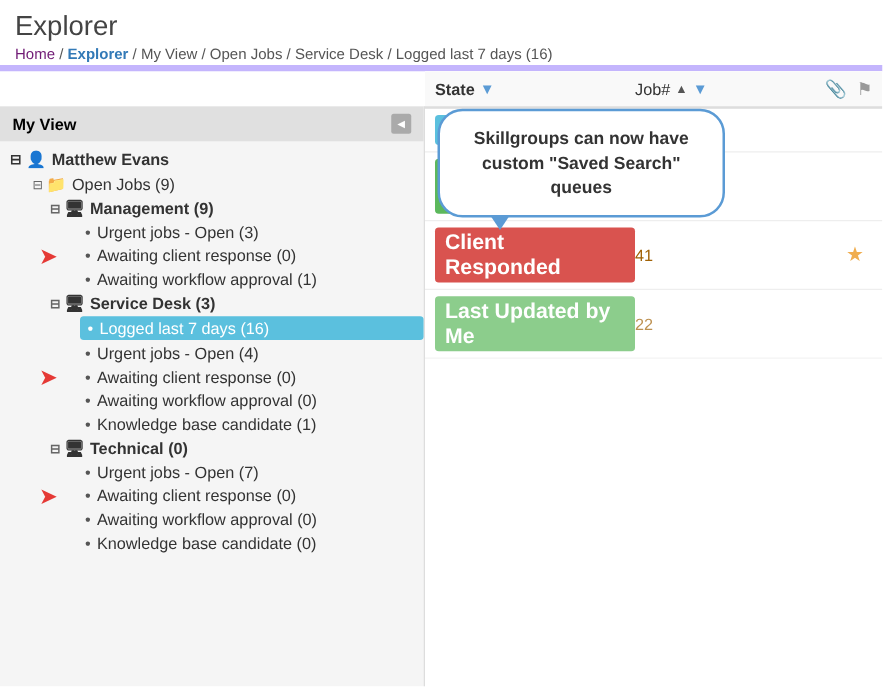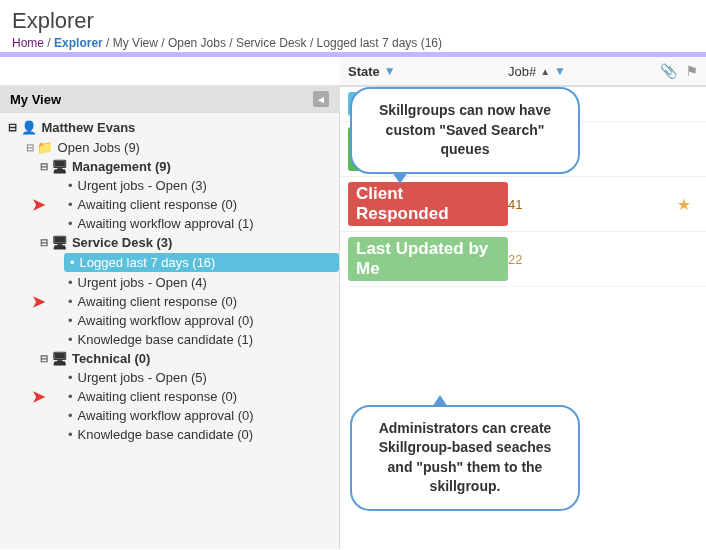--- a/index.html
+++ b/index.html
@@ -170,21 +170,21 @@
         <div class="subgroup">
           <div class="subgroup-header">
             <span class="toggle">⊟</span>
             <span style="margin-right:4px;">🖥</span>
             <span>Technical (0)</span>
           </div>
           <div class="tree-children">
 
             <div class="tree-leaf">
               <span class="bullet">•</span>
-              <span>Urgent jobs - Open (5)</span>
+              <span>Urgent jobs - Open (7)</span>
             </div>
 
             <div class="tree-leaf" style="position:relative;">
               <span style="position:absolute; left:-32px; color:#e53935; font-size:16px; font-weight:bold;">➤</span>
               <span class="bullet">•</span>
               <span>Awaiting client response (0)</span>
             </div>
 
             <div class="tree-leaf">
               <span class="bullet">•</span>
@@ -260,18 +260,15 @@
       </div>
       <div class="cell-job">
         <a href="#" class="job-link">22</a>
       </div>
     </div>
 
     <div class="bubble" id="bubble1">
       <span>Skillgroups can now have custom "Saved Search" queues</span>
     </div>
 
-    <div class="bubble" id="bubble2">
-      <span>Administrators can create Skillgroup-based seaches and "push" them to the skillgroup.</span>
-    </div>
 
   </div>
 </div>
 
 </body></html>

